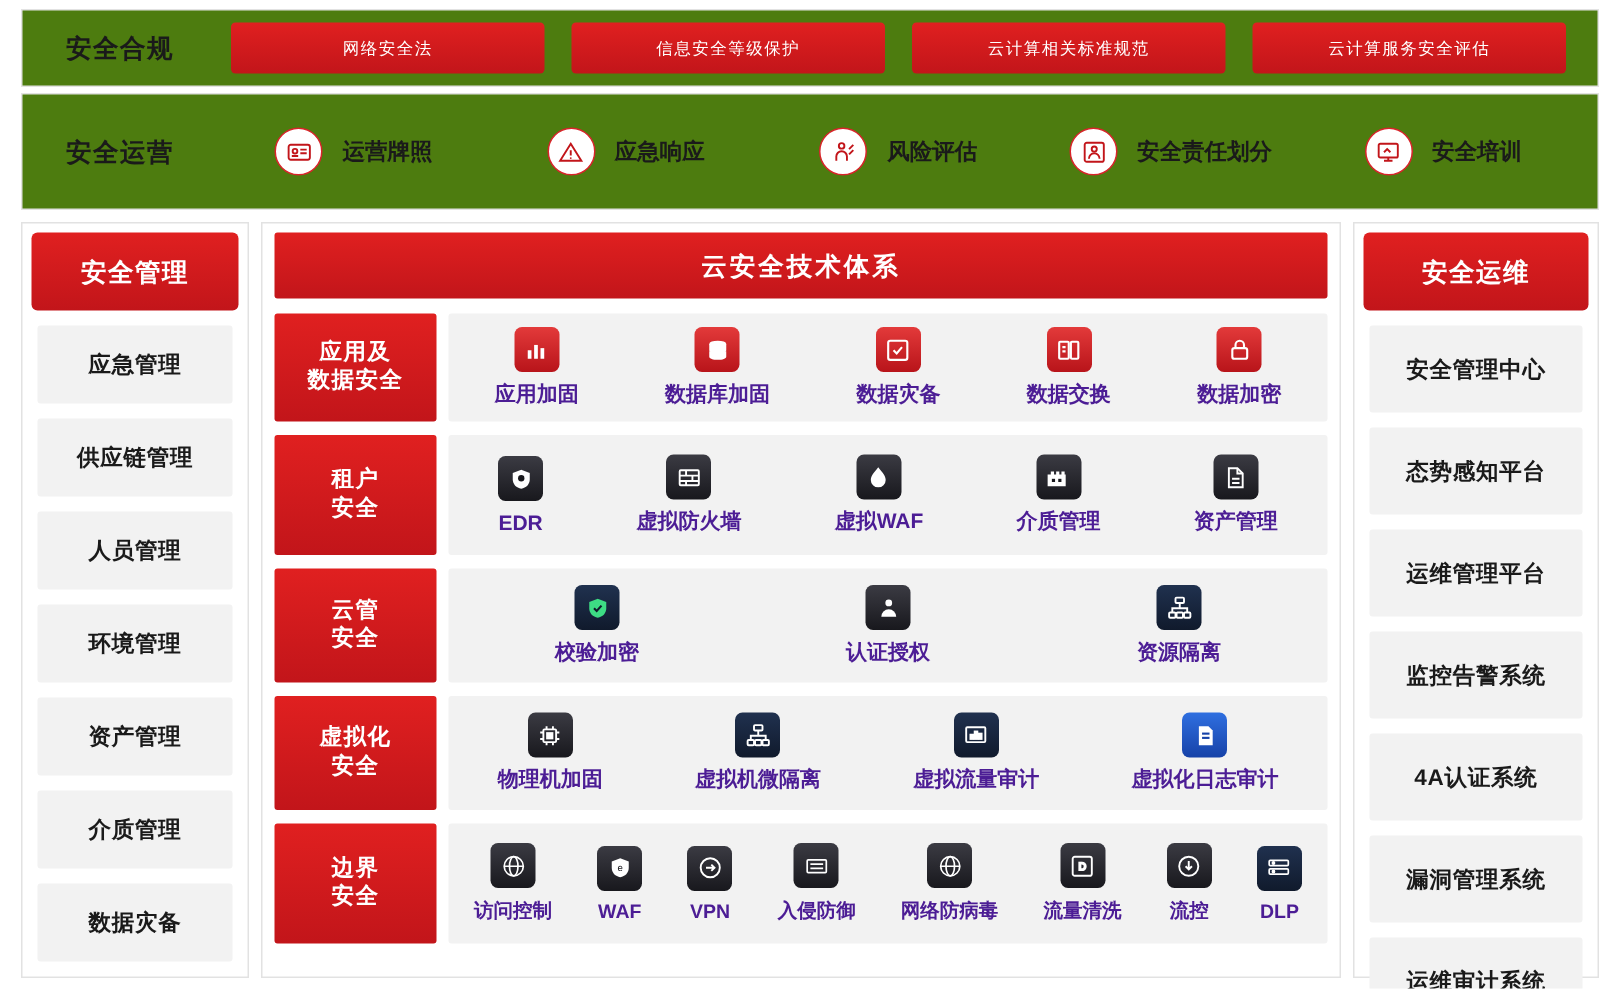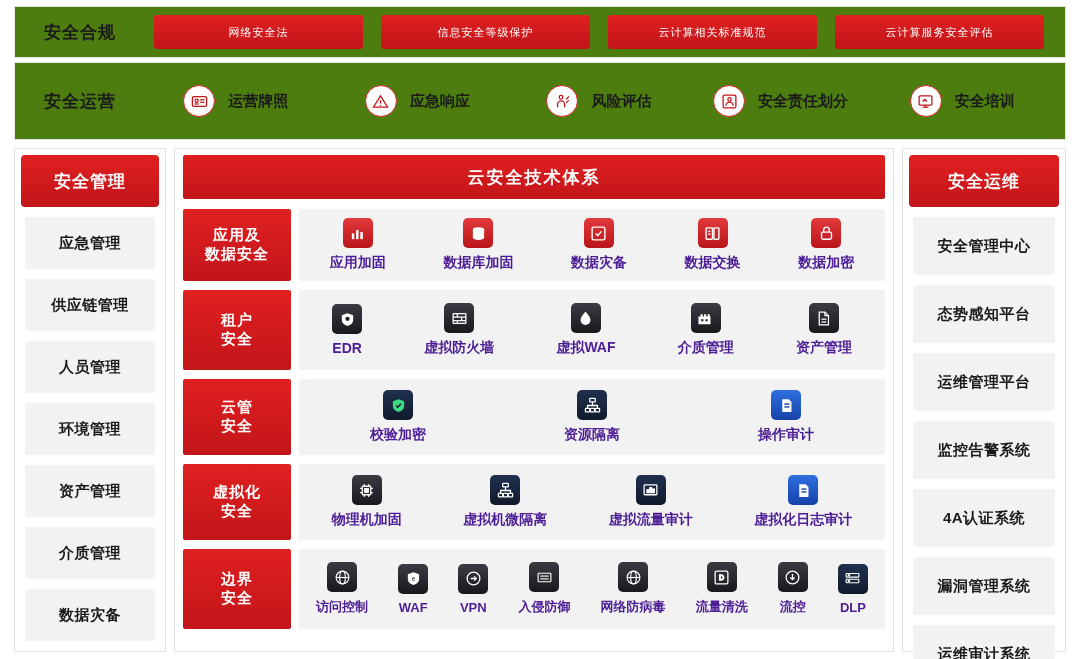--- a/index.html
+++ b/index.html
@@ -473,40 +473,39 @@
         <div class="cell">
           <span class="cell-icon navy">
             <svg width="17" height="17" viewBox="0 0 24 24" fill="#3ddc84">
                 <path d="M12 3 l8 3 v6 c0 5-3.5 8-8 9 -4.5-1-8-4-8-9 V6 Z"></path>
                 <path d="M8.5 12 l2.5 2.5 4.5-5" stroke="#101a2c" stroke-width="2" fill="none"></path>
               </svg>
           </span>
           <span class="cell-label">校验加密</span>
         </div>
         <div class="cell">
+          <span class="cell-icon dark">
+            <svg width="17" height="17" viewBox="0 0 24 24" fill="#fff">
+                <circle cx="12" cy="7" r="3.2"></circle>
+                <path d="M5 20 a7 7 0 0 1 14 0 Z"></path>
+              </svg>
+          </span>
+          <span class="cell-label">认证授权</span>
+        </div>
+        <div class="cell">
           <span class="cell-icon navy">
             <svg width="17" height="17" viewBox="0 0 24 24" fill="none" stroke="#fff" stroke-width="1.8">
                 <rect x="8" y="2" width="8" height="5" rx="1"></rect>
                 <rect x="2" y="16" width="6" height="5" rx="1"></rect>
                 <rect x="9" y="16" width="6" height="5" rx="1"></rect>
                 <rect x="16" y="16" width="6" height="5" rx="1"></rect>
                 <path d="M12 7 v5 M5 16 v-4 h14 v4"></path>
               </svg>
           </span>
           <span class="cell-label">资源隔离</span>
-        </div>
-        <div class="cell">
-          <span class="cell-icon blue">
-            <svg width="17" height="17" viewBox="0 0 24 24" fill="#fff">
-                <path d="M6 3 h9 l4 4 v14 H6 Z"></path>
-                <rect x="9" y="9" width="7" height="2" fill="#1642a8"></rect>
-                <rect x="9" y="13" width="7" height="2" fill="#1642a8"></rect>
-              </svg>
-          </span>
-          <span class="cell-label">操作审计</span>
         </div>
       </div>
     </div>
 
     <div class="row row-h4">
       <div class="row-label">
         <div>
           <div>虚拟化</div>
           <div>安全</div>
         </div>

